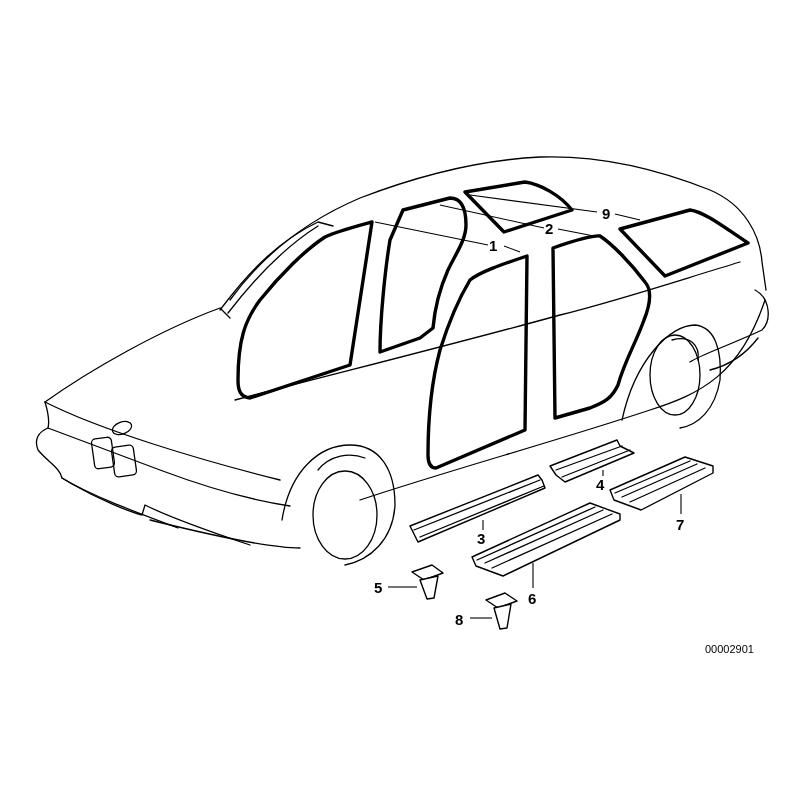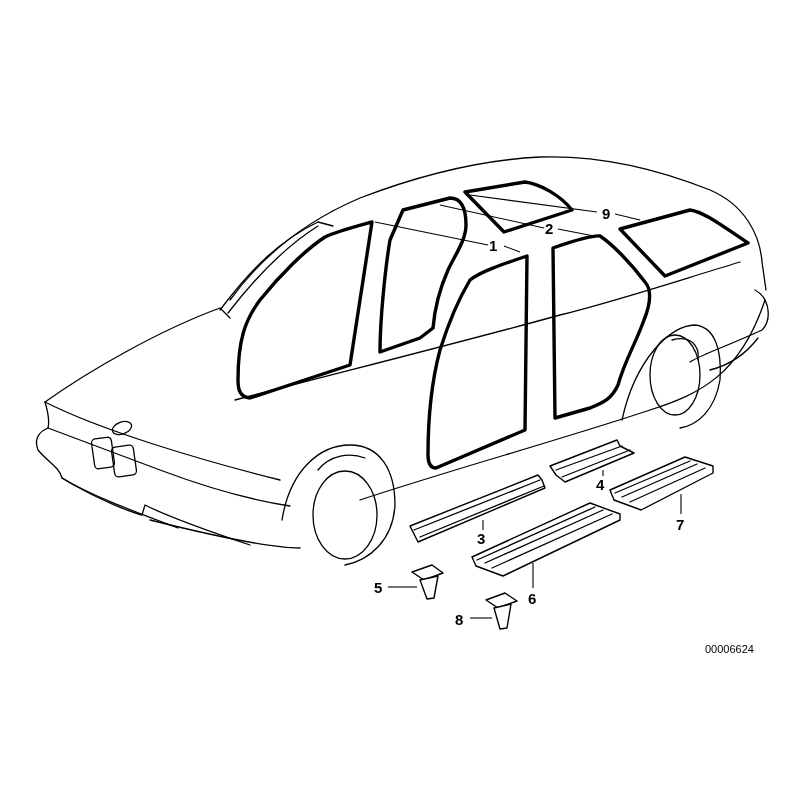--- a/index.html
+++ b/index.html
@@ -122,13 +122,13 @@
 <div class="callout" style="left:489px;top:238px;">1</div>
 <div class="callout" style="left:545px;top:221px;">2</div>
 <div class="callout" style="left:477px;top:531px;">3</div>
 <div class="callout" style="left:596px;top:477px;">4</div>
 <div class="callout" style="left:374px;top:580px;">5</div>
 <div class="callout" style="left:528px;top:591px;">6</div>
 <div class="callout" style="left:676px;top:517px;">7</div>
 <div class="callout" style="left:455px;top:612px;">8</div>
 <div class="callout" style="left:602px;top:206px;">9</div>
 
-<div class="drawing-no" style="left:705px;top:643px;">00006624</div>
+<div class="drawing-no" style="left:705px;top:643px;">00002901</div>
 
 </body></html>

